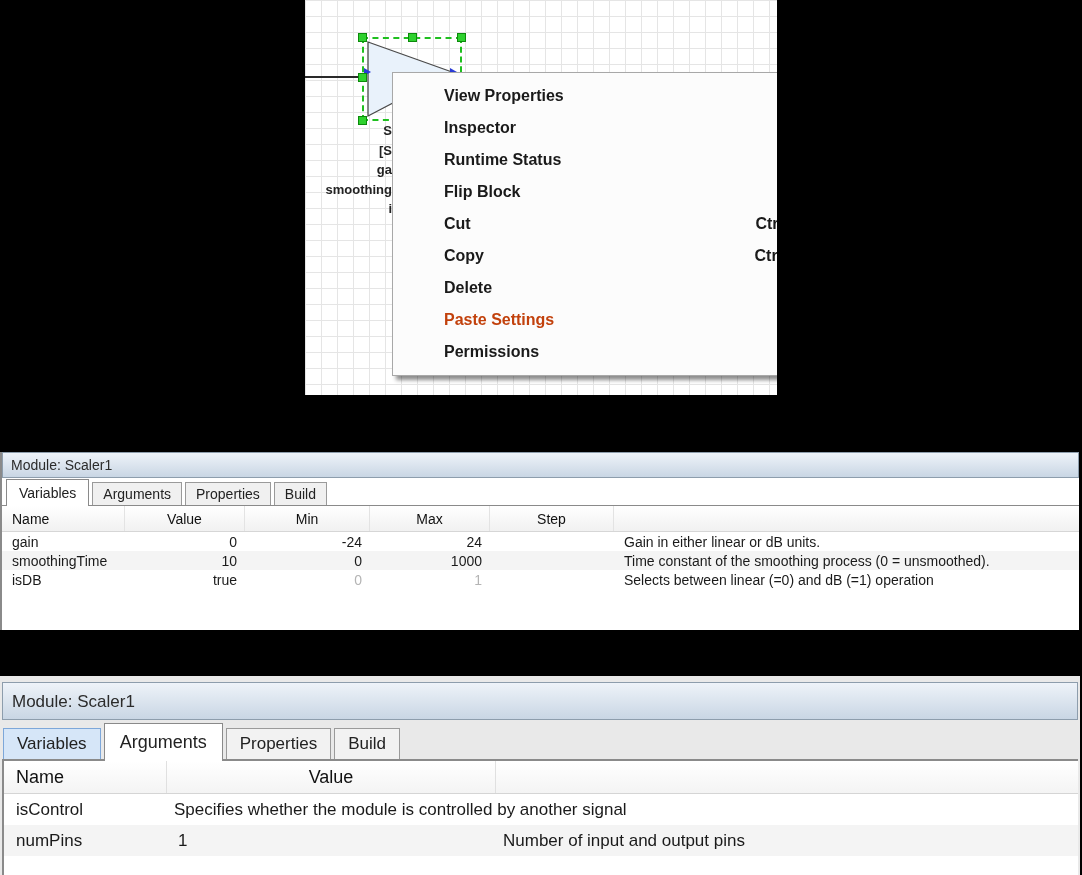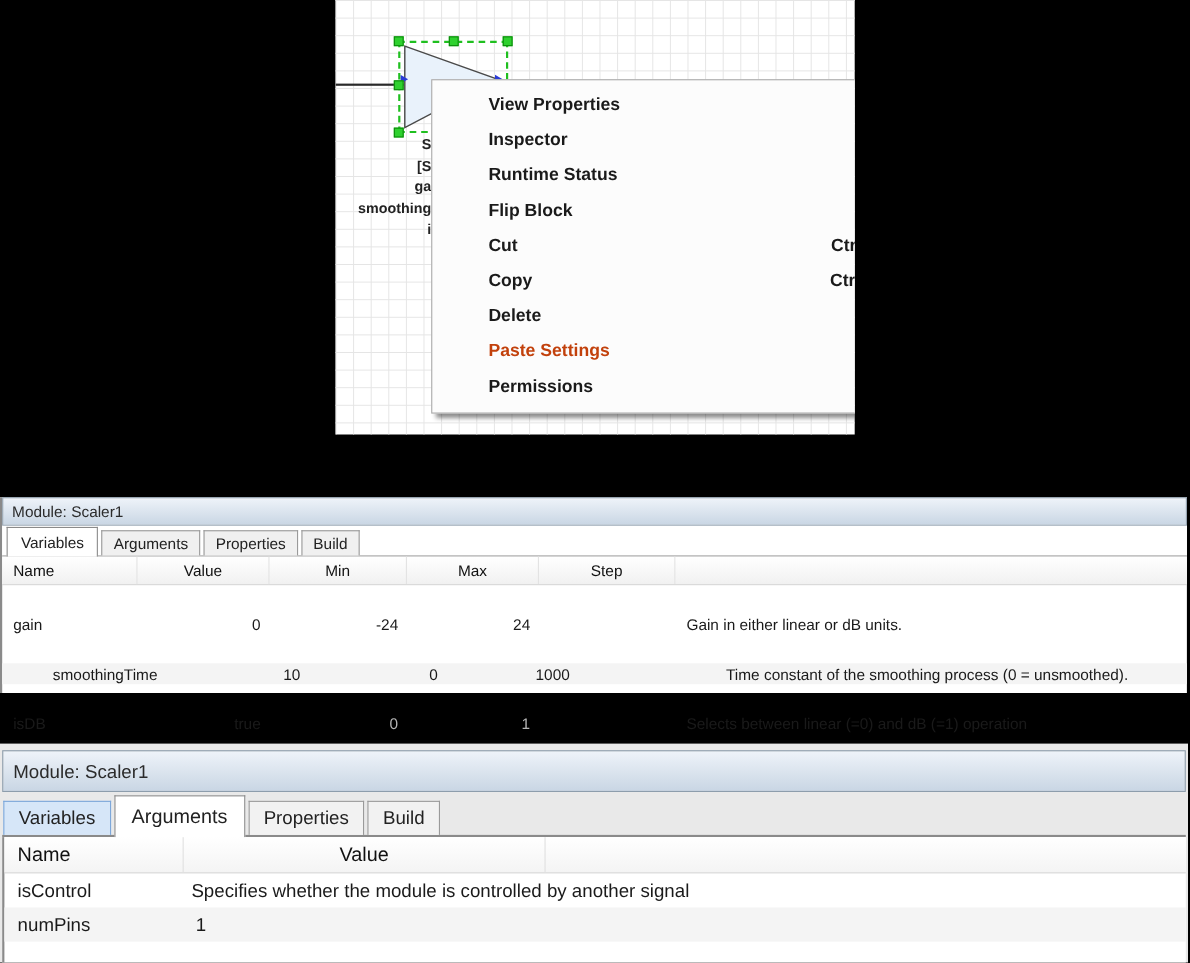--- a/index.html
+++ b/index.html
@@ -106,22 +106,22 @@
     border-bottom:1px solid #d6d6d6;
   }
   .var-header > div { border-right:1px solid #e3e3e3; height:100%; display:flex; align-items:center; }
   .var-header > div.c-desc { border-right:none; }
   .c-name { width:123px; padding-left:10px; }
   .c-val  { width:120px; justify-content:center; }
   .c-min  { width:125px; justify-content:center; }
   .c-max  { width:120px; justify-content:center; }
   .c-step { width:124px; justify-content:center; }
   .c-desc { flex:1; padding-left:10px; }
-  .var-row { display:flex; height:19px; align-items:center; font-size:14px; color:#1a1a1a;margin-top:26px; }
-  .var-row.alt { background:var(--row-alt, #f4f4f4);padding-left:36px; }
+  .var-row { display:flex; height:19px; align-items:center; font-size:14px; color:#1a1a1a; }
+  .var-row.alt { background:var(--row-alt, #f4f4f4); }
   .var-row .c-name { padding-left:10px; }
   .var-row .cell-num { display:flex; justify-content:flex-end; padding-right:8px; }
   .var-row .c-val { width:120px; } .var-row .c-min { width:125px; }
   .var-row .c-max { width:120px; } .var-row .c-step { width:124px; }
   .var-row .muted { color:var(--muted-text, #b4b4b4); }
 
   
   .args-panel {
     position:absolute; left:0; top:676px; width:1080px; height:199px;
     background:#e9e9e9; padding:6px 2px 0 2px;
@@ -284,15 +284,16 @@
       <div class="a-desc"></div>
     </div>
 
     <div class="args-row">
       <div class="a-name">isControl</div>
       <div class="a-desc">Specifies whether the module is controlled by another signal</div>
     </div>
     <div class="args-row alt">
       <div class="a-name">numPins</div>
       <div class="a-val">1</div>
+      <div class="a-desc">Number of input and output pins</div>
     </div>
   </div>
 </div>
 
 </body></html>

